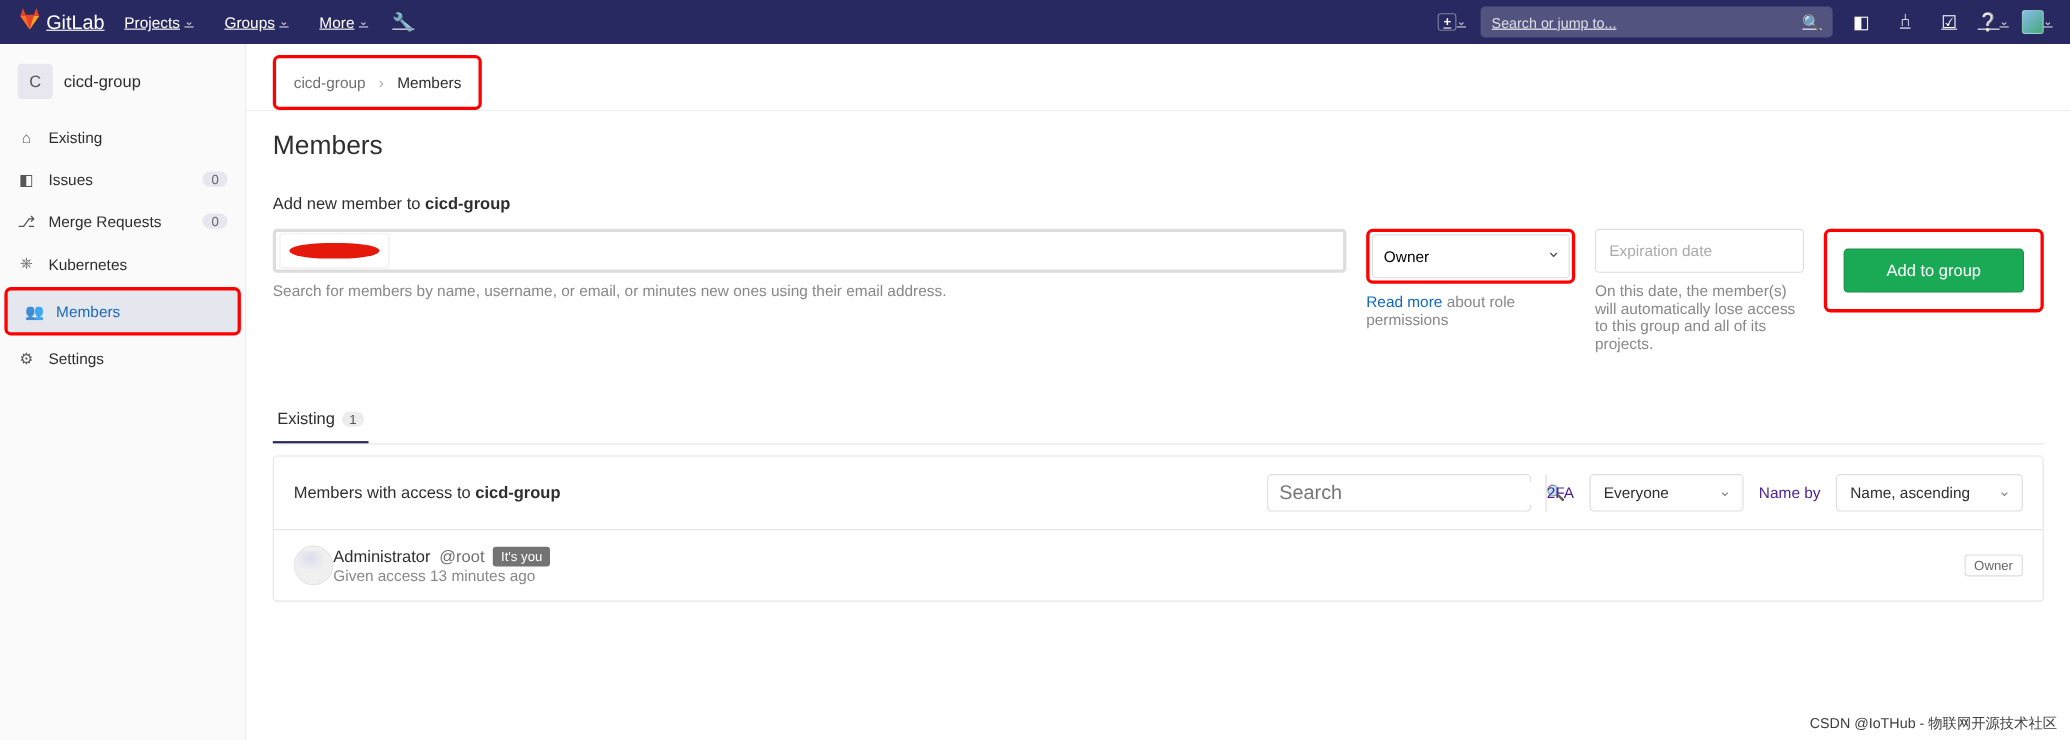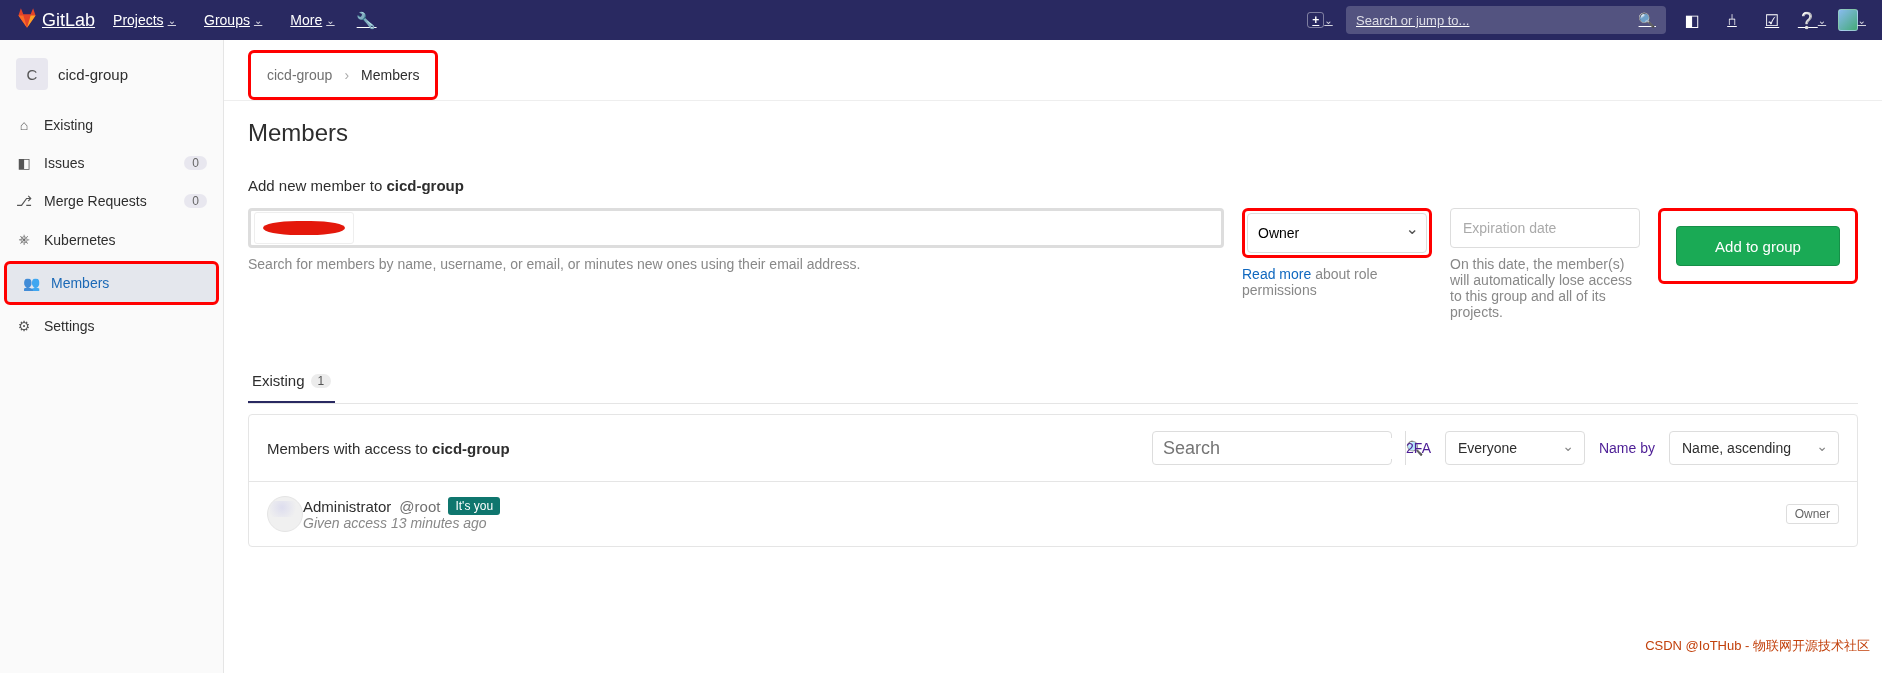--- a/index.html
+++ b/index.html
@@ -74,26 +74,26 @@
 .mini-search .icon-btn { width: 34px; height: 34px; border-left: 1px solid #ddd; display: flex; align-items: center; justify-content: center; color: #888; cursor: pointer; }
 .filter-label { font-size: 14px; color: #4c1d95; }
 .dropdown { border: 1px solid #ddd; border-radius: 4px; height: 34px; padding: 0 28px 0 12px; font-size: 14px; background: #fff; position: relative; display: flex; align-items: center; min-width: 140px; cursor: pointer; }
 .dropdown::after { content: "⌄"; position: absolute; right: 10px; top: 6px; color: #888; font-size: 14px; }
 .member-row { display: flex; align-items: center; padding: 14px 18px; }
 .member-avatar { width: 36px; height: 36px; border-radius: 50%; background: #f0f0f0; display: flex; align-items: center; justify-content: center; font-size: 16px; color: #999; border: 1px solid #e5e5e5; overflow: hidden; position: relative; }
 .member-avatar::after { content: ""; position: absolute; top: 4px; left: 2px; right: 2px; height: 16px; background: radial-gradient(circle at 40% 40%, #dde, transparent 70%); }
 .member-info { flex: 1; }
 .member-name { font-size: 15px; display: flex; align-items: center; gap: 8px; }
 .member-name .uname { color: #707070; }
-.badge-you { background: #0f766e; color: #fff; font-size: 12px; padding: 2px 7px; border-radius: 3px; }
-.member-meta { font-size: 14px; color: #888; margin-top: 0; font-style: italic; }
+.badge-you { background: #737373; color: #fff; font-size: 12px; padding: 2px 7px; border-radius: 3px; }
+.member-meta { font-size: 14px; color: #888; margin-top: 0; }
 .role-badge { border: 1px solid #ddd; border-radius: 3px; padding: 2px 8px; font-size: 12px; color: #666; margin-left: auto; }
 
 
-.watermark { position: fixed; bottom: 18px; right: 12px; color: #c2410c; font-size: 13px; }
+.watermark { position: fixed; bottom: 6px; right: 12px; color: #404040; font-size: 13px; }
 </style>
 </head>
 <body>
 
 <div class="header">
   <div class="header-left">
     <div class="logo">
       <span class="logo-icon">
         <svg width="22" height="22" viewBox="0 0 36 36">
             <path fill="#e24329" d="M18 34 4 14l4-12 4 10h12l4-10 4 12z"></path>

